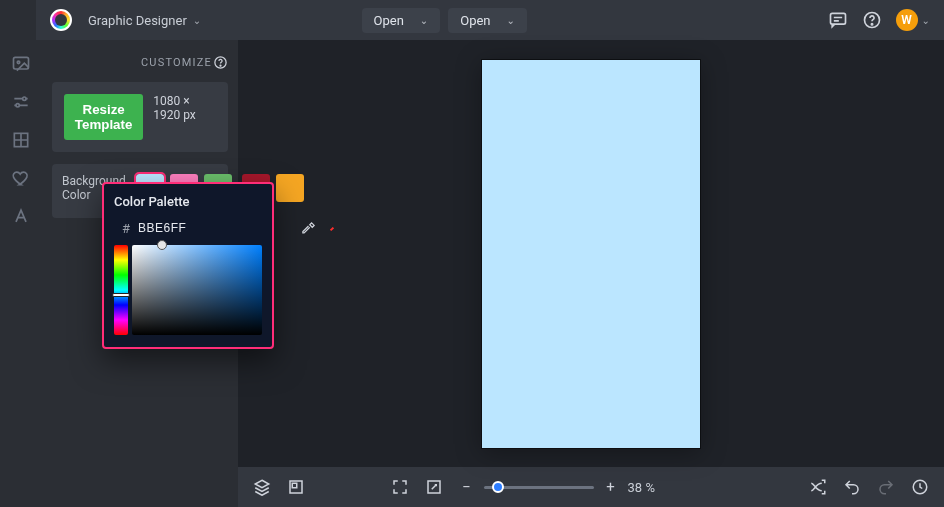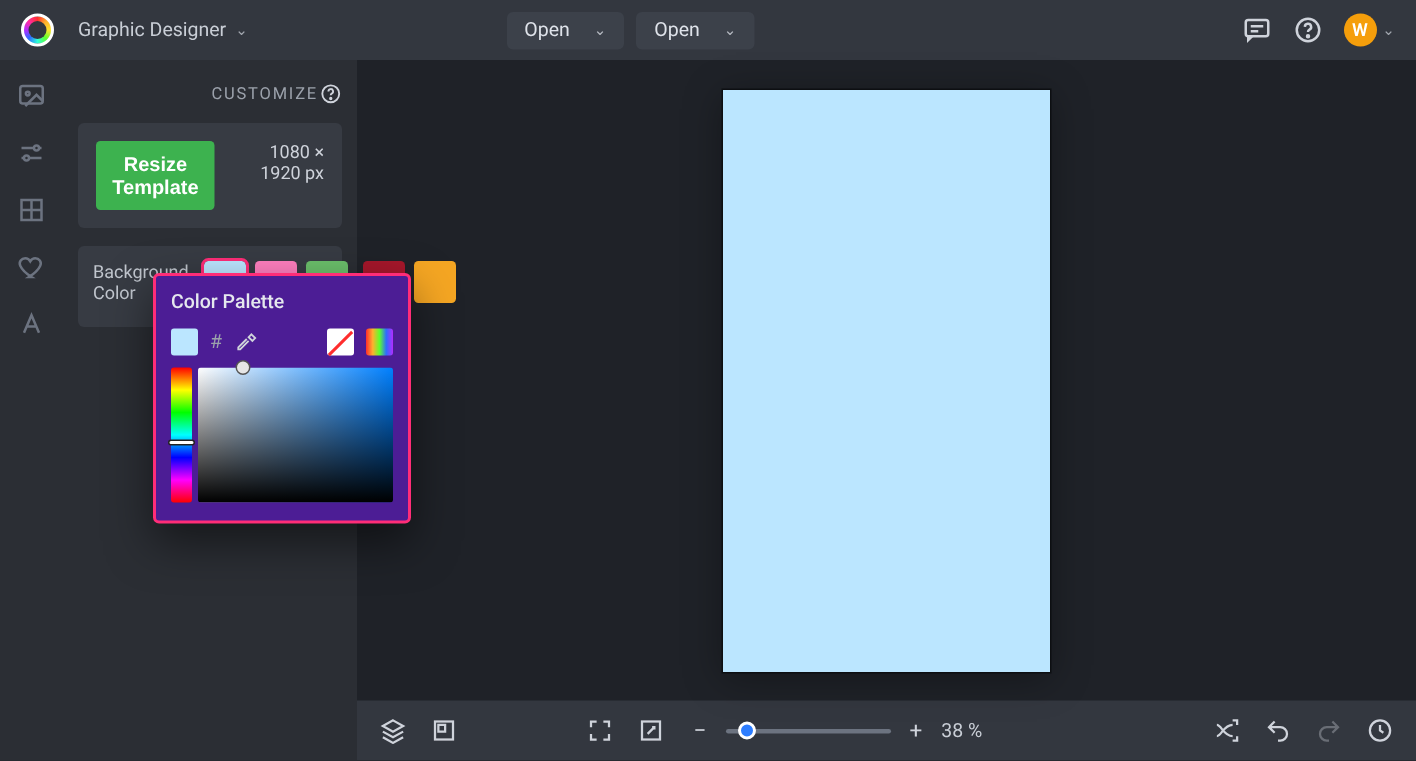--- a/index.html
+++ b/index.html
@@ -1,60 +1,60 @@
 <!DOCTYPE html>
 <html><head>
 <meta charset="utf-8">
 <style>
   * { box-sizing: border-box; margin: 0; padding: 0; }
   html, body { width: 944px; height: 507px; overflow: hidden; font-family: -apple-system, BlinkMacSystemFont, "Segoe UI", Roboto, Arial, sans-serif; background:#2b2e34; color:#c9ced6; font-size:13px; }
   svg { display:block; }
 
   
-  .topbar { height:40px; background:#33373f; display:flex; align-items:center; padding:0 14px; gap:12px; }
+  .topbar { height:40px; background:#33373f; display:flex; align-items:center; padding:0 14px; gap:12px;margin-left:36px; }
   .logo-circle { width:22px; height:22px; border-radius:50%; border:2px solid #fff; background: conic-gradient(#ff2d2d,#ffb12d,#ffe12d,#5dff2d,#2dffda,#2d6cff,#b22dff,#ff2d9e,#ff2d2d); position:relative;}
   .logo-circle::after{content:"";position:absolute;inset:3px;border-radius:50%;background:#33373f;}
   .title-pill { display:flex; align-items:center; gap:6px; cursor:pointer; padding:4px 4px; }
   .chev { font-size:10px; opacity:.75; }
   .topbar-center { margin:0 auto; display:flex; gap:8px; }
   .pill { background:#3c414a; border-radius:4px; padding:5px 12px; display:flex; align-items:center; gap:16px; cursor:pointer; color:#dfe3ea;}
   .topbar-right { margin-left:auto; display:flex; align-items:center; gap:14px; }
   .icon-btn { width:20px; height:20px; display:flex; align-items:center; justify-content:center; cursor:pointer; color:#cfd3db;}
   .avatar { width:22px; height:22px; border-radius:50%; background:#f59e0b; color:#fff; display:flex; align-items:center; justify-content:center; font-size:12px; font-weight:600;}
 
   
   .shell { display:flex; height:calc(507px - 40px); }
   .rail { width:42px; background:#2b2e34; display:flex; flex-direction:column; align-items:center; padding-top:14px; gap:18px; }
   .rail .icon-btn { color:#6c7380; }
   .sidepanel { width:196px; background:#2b2e34; padding:14px 10px 0 10px; }
   .panel-head { display:flex; justify-content:flex-end; align-items:center; font-size:11px; letter-spacing:1.2px; color:#9ba1ab; margin-bottom:12px; }
   .panel-block { background:#373b43; border-radius:4px; padding:12px; display:flex; flex-direction:row; gap:10px; margin-bottom:12px;}
   .resize-btn { background:#3db24f; color:#fff; border:none; border-radius:3px; padding:8px 0; font-weight:600; cursor:pointer; }
-  .dim-text { text-align:right; color:#cfd3db; font-size:12px;}
+  .dim-text { text-align:left; color:#cfd3db; font-size:12px;}
   .panel-block.bg { padding:10px 10px 12px 10px; gap:10px;}
   .swatch-row { display:flex; gap:6px; }
   .swatch { width:28px; height:28px; border-radius:3px; cursor:pointer; position:relative;}
   .swatch.selected { outline:2px solid #ff2d78; }
   .swatch .check { position:absolute; right:-4px; bottom:-4px; width:12px; height:12px; background:#fff; border-radius:2px; font-size:9px; color:#333; display:flex;align-items:center;justify-content:center;}
 
   
   .canvas-wrap { flex:1; display:flex; flex-direction:column; background:#1f2228; }
   .canvas-area { flex:1; display:flex; align-items:center; justify-content:center; position:relative;}
   .artboard { width:218px; height:388px; background:#bbe6ff; box-shadow:0 0 0 1px #0d0f12, 0 4px 24px rgba(0,0,0,.35);}
   .bottombar { height:40px; background:#33373f; display:flex; align-items:center; padding:0 14px; gap:14px; }
   .bb-left, .bb-center, .bb-right { display:flex; align-items:center; gap:14px; }
   .bb-center { margin:0 auto; }
   .bb-right { margin-left:auto; }
   .zoom-slider { display:flex; align-items:center; gap:8px;}
   .slider-track { width:110px; height:3px; background:#6c7380; border-radius:2px; position:relative;}
   .slider-thumb { position:absolute; left:8px; top:-5px; width:12px; height:12px; border-radius:50%; background:#2d7dff; border:2px solid #fff; cursor:pointer;}
   .zoom-btn{cursor:pointer;color:#cfd3db;font-size:15px;width:18px;text-align:center;}
 
   
-  .popover { position:absolute; left:102px; top:182px; width:172px; background:#4c1d95; border:2px solid #ff2d78; border-radius:4px; padding:10px 10px 12px 10px; z-index:50; box-shadow:0 12px 30px rgba(0,0,0,.5);}
+  .popover { position:absolute; left:102px; top:182px; width:172px; background:#0f172a; border:2px solid #ff2d78; border-radius:4px; padding:10px 10px 12px 10px; z-index:50; box-shadow:0 12px 30px rgba(0,0,0,.5);}
   .popover h4{font-size:13px; font-weight:500; color:#e5e8ee; margin-bottom:10px;}
   .hex-row { display:flex; align-items:center; gap:8px; margin-bottom:8px;}
   .hex-row .sw{width:18px;height:18px;border-radius:2px;}
   .hex-row input{ flex:0 0 60px; background:transparent; border:none; color:#e5e8ee; font-size:12px; outline:none; letter-spacing:.5px;}
   .no-color{width:18px;height:18px;background:#fff;position:relative;border-radius:2px;}
   .no-color::after{content:"";position:absolute;left:-2px;right:-2px;top:50%;height:2px;background:#ff2d2d;transform:rotate(-45deg);}
   .multi{width:18px;height:18px;border-radius:2px;background:linear-gradient(90deg,#ff2d2d,#ffb12d,#5dff2d,#2d6cff,#b22dff);}
   .picker{display:flex;gap:4px;}
   .hue-bar{width:14px;height:90px;border-radius:2px;background:linear-gradient(180deg,#ff0000,#ffff00,#00ff00,#00ffff,#0000ff,#ff00ff,#ff0000);position:relative;cursor:crosshair;}
   .hue-thumb{position:absolute;left:-2px;right:-2px;height:4px;top:48px;background:#fff;border:1px solid #222;border-radius:2px;}
@@ -241,20 +241,21 @@
       </div>
     </div>
   </div>
 </div>
 
 <div class="popover">
   <h4>Color Palette</h4>
   <div class="hex-row">
     <div class="sw" style="background:#bbe6ff"></div>
     <span style="color:#9ba1ab">#</span>
+    <input value="BBE6FF" style="">
     <div class="icon-btn" style="width:16px;height:16px">
         <svg width="15" height="15" viewBox="0 0 24 24" fill="none" stroke="currentColor" stroke-width="2">
           <path d="M17 3l4 4-3 3-4-4 3-3zM14 10L5 19H3v-2l9-9"></path>
         </svg>
       </div>
     <div style="flex:1"></div>
     <div class="no-color"></div>
     <div class="multi"></div>
   </div>
   <div class="picker">

